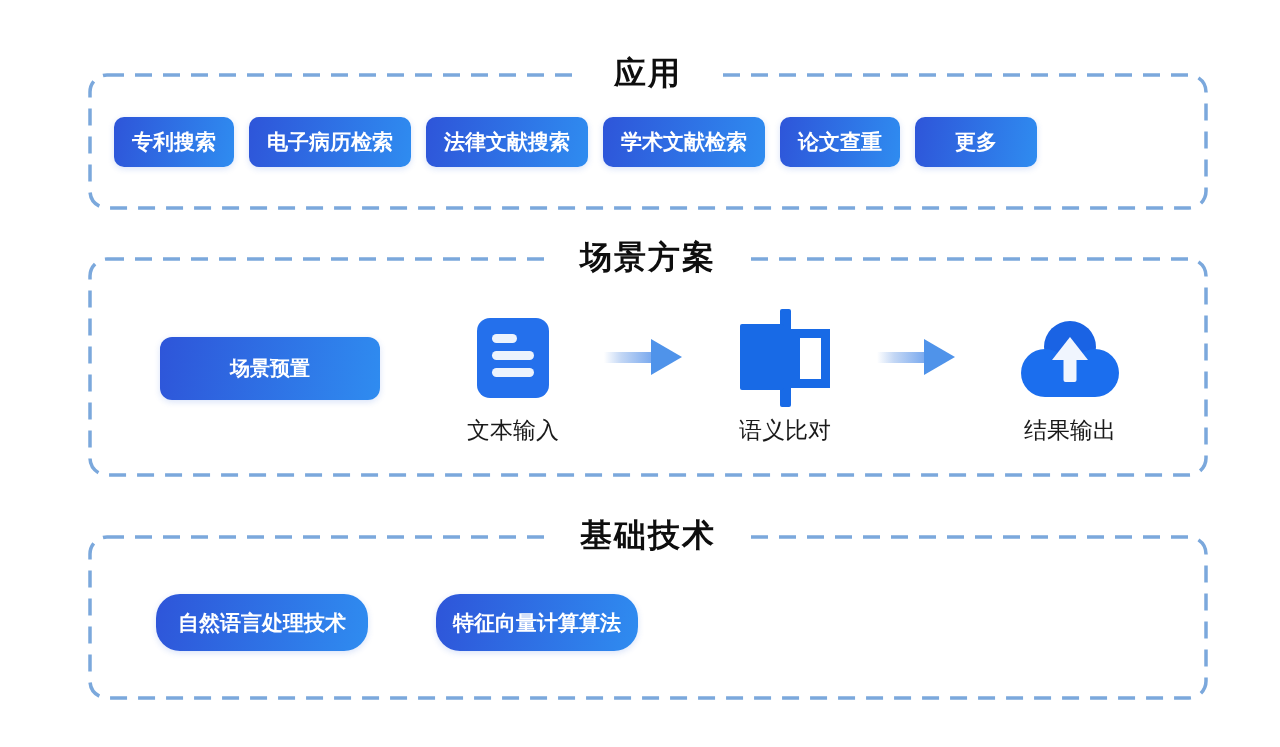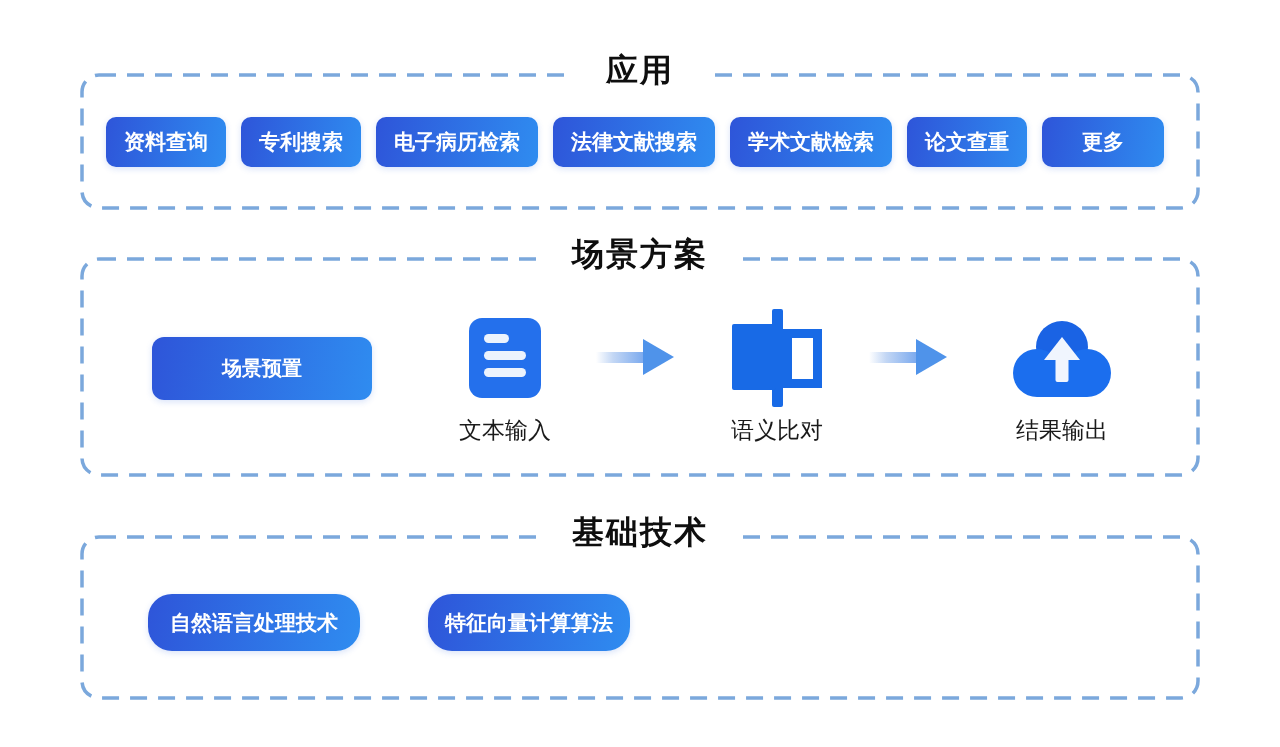--- a/index.html
+++ b/index.html
@@ -1,20 +1,20 @@
 <!DOCTYPE html>
 <html><head>
 <meta charset="utf-8">
 <style>
   html,body { margin:0; padding:0; background:#ffffff; }
   .page {
     position:relative; width:1280px; height:747px; background:#ffffff;
     font-family:"Liberation Sans","DejaVu Sans",sans-serif; overflow:hidden;
   }
-  .panel { position:absolute; left:80px; width:1120px;font-family:Liberation Mono, monospace; }
+  .panel { position:absolute; left:88px; width:1120px; }
   #panel-app      { top:73px;  height:137px; }
   #panel-scenario { top:257px; height:220px; }
   #panel-tech     { top:535px; height:165px; }
   .panel > svg.border { position:absolute; left:0; top:0; }
 
   .panel-title {
     position:absolute; top:-23px; left:50%; transform:translateX(-50%);
     background:#ffffff; padding:0 32px; line-height:46px; white-space:nowrap;
     font-size:32px; font-weight:700; color:#0e0e0e; letter-spacing:2px;
   }
@@ -65,21 +65,20 @@
 <body>
 
 <div class="page">
 
   <section class="panel" id="panel-app">
     <svg class="border" width="1120" height="137">
       <rect x="2" y="2" width="1116" height="133" rx="17" fill="none" stroke="#7BA8DC" stroke-width="3.5" stroke-dasharray="17 11"></rect>
     </svg>
     <div class="panel-title">应用</div>
     <div class="chip-row">
-      <button class="chip">资料查询</button>
       <button class="chip">专利搜索</button>
       <button class="chip">电子病历检索</button>
       <button class="chip">法律文献搜索</button>
       <button class="chip">学术文献检索</button>
       <button class="chip">论文查重</button>
       <button class="chip chip-more">更多</button>
     </div>
   </section>
 
   <section class="panel" id="panel-scenario">

